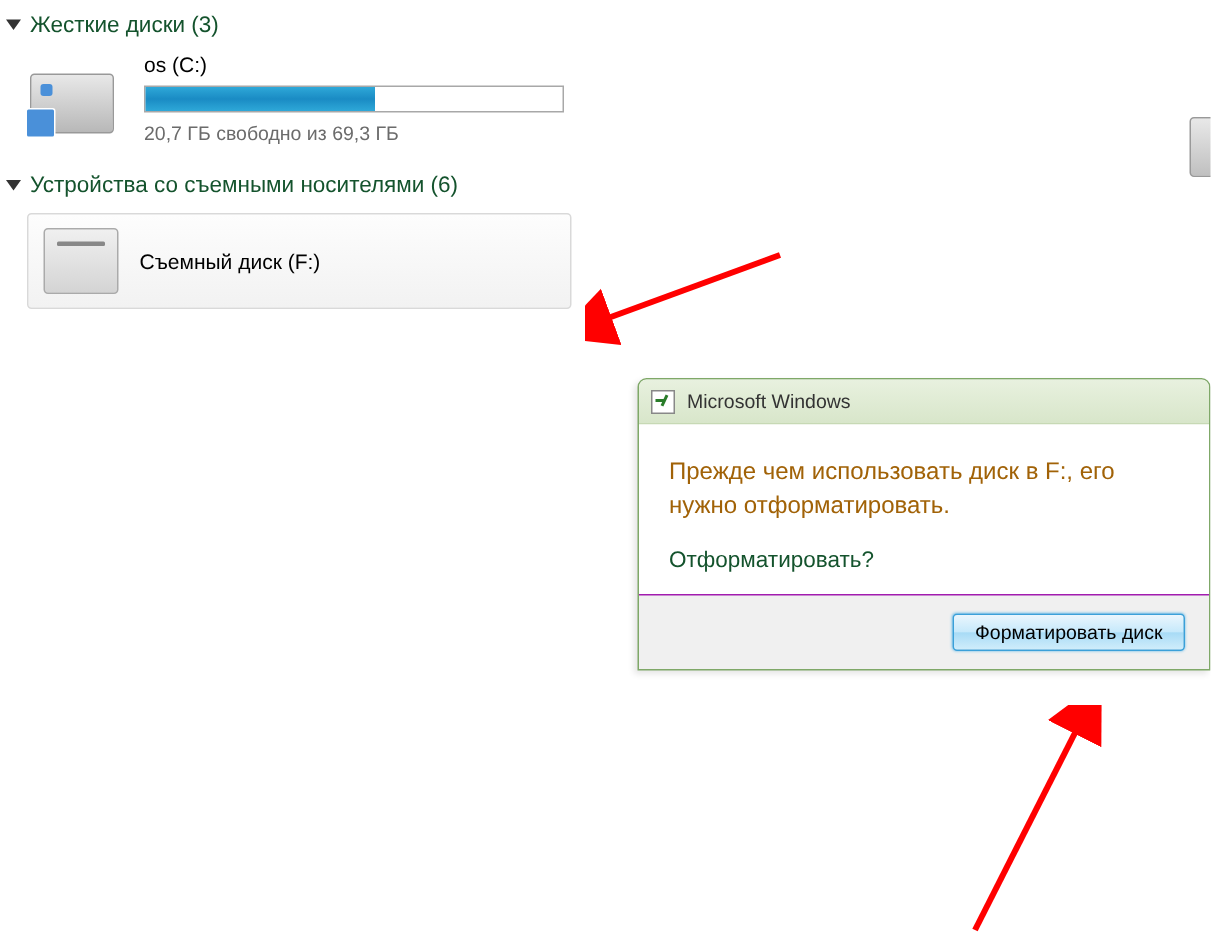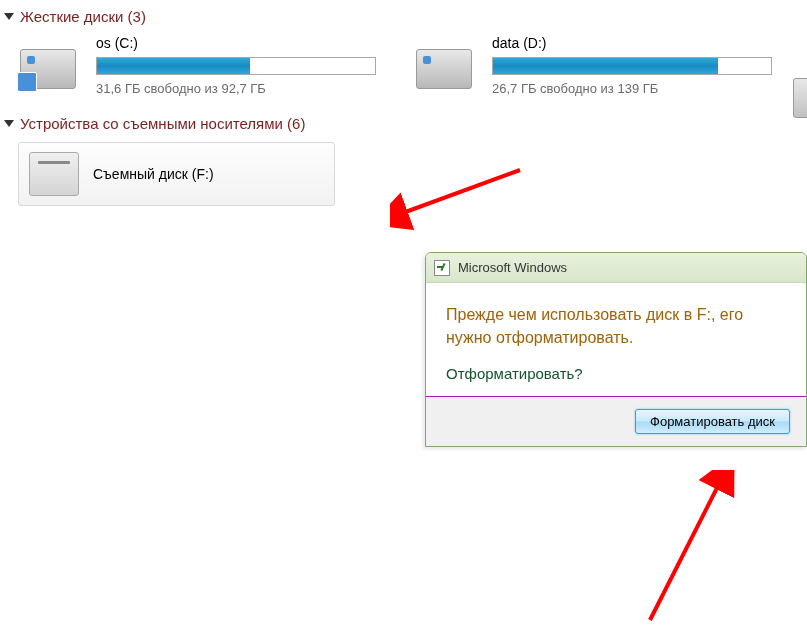--- a/index.html
+++ b/index.html
@@ -9,21 +9,21 @@
       background: #fff;
       width: 807px;
       height: 625px;
       position: relative;
       overflow: hidden;
     }
     .section-header {
       display: flex;
       align-items: center;
       margin: 8px 0 10px 4px;
-      color: #7f1d1d;
+      color: #14532d;
       font-size: 15px;
       text-align: right;
     }
     .triangle {
       width: 0; height: 0;
       border-left: 5px solid transparent;
       border-right: 5px solid transparent;
       border-top: 7px solid #333;
       margin-right: 6px;
     }
@@ -95,21 +95,21 @@
       color: #6b6b6b;
     }
     .removable-row {
       margin-left: 18px;
       margin-top: 6px;
     }
     .removable-item {
       display: flex;
       align-items: center;
       gap: 14px;
-      width: 317px;
+      width: 363px;
       height: 64px;
       border: 1px solid #d9d9d9;
       border-radius: 3px;
       background: linear-gradient(to bottom, #fdfdfd, #f2f2f2);
       padding: 6px 10px;
       cursor: pointer;
     }
     .removable-icon {
       width: 50px;
       height: 44px;
@@ -241,36 +241,24 @@
 <div class="disks-row">
   <div class="disk-item">
     <div class="disk-icon">
       <div class="hdd-icon has-win"></div>
     </div>
     <div class="disk-info">
       <span class="disk-label">os (C:)</span>
       <div class="disk-bar">
         <div class="disk-bar-fill" style="width:55%"></div>
       </div>
-      <span class="disk-free">31,6 ГБ свободно из 92,7 ГБ</span>
+      <span class="disk-free">20,7 ГБ свободно из 69,3 ГБ</span>
     </div>
   </div>
 
-  <div class="disk-item">
-    <div class="disk-icon">
-      <div class="hdd-icon"></div>
-    </div>
-    <div class="disk-info">
-      <span class="disk-label">data (D:)</span>
-      <div class="disk-bar">
-        <div class="disk-bar-fill" style="width:81%"></div>
-      </div>
-      <span class="disk-free">26,7 ГБ свободно из 139 ГБ</span>
-    </div>
-  </div>
 </div>
 
 <div class="partial-disk"></div>
 
 <div class="section-header">
   <div class="triangle"></div>
   <span>Устройства со съемными носителями (6)</span>
 </div>
 
 <div class="removable-row">

